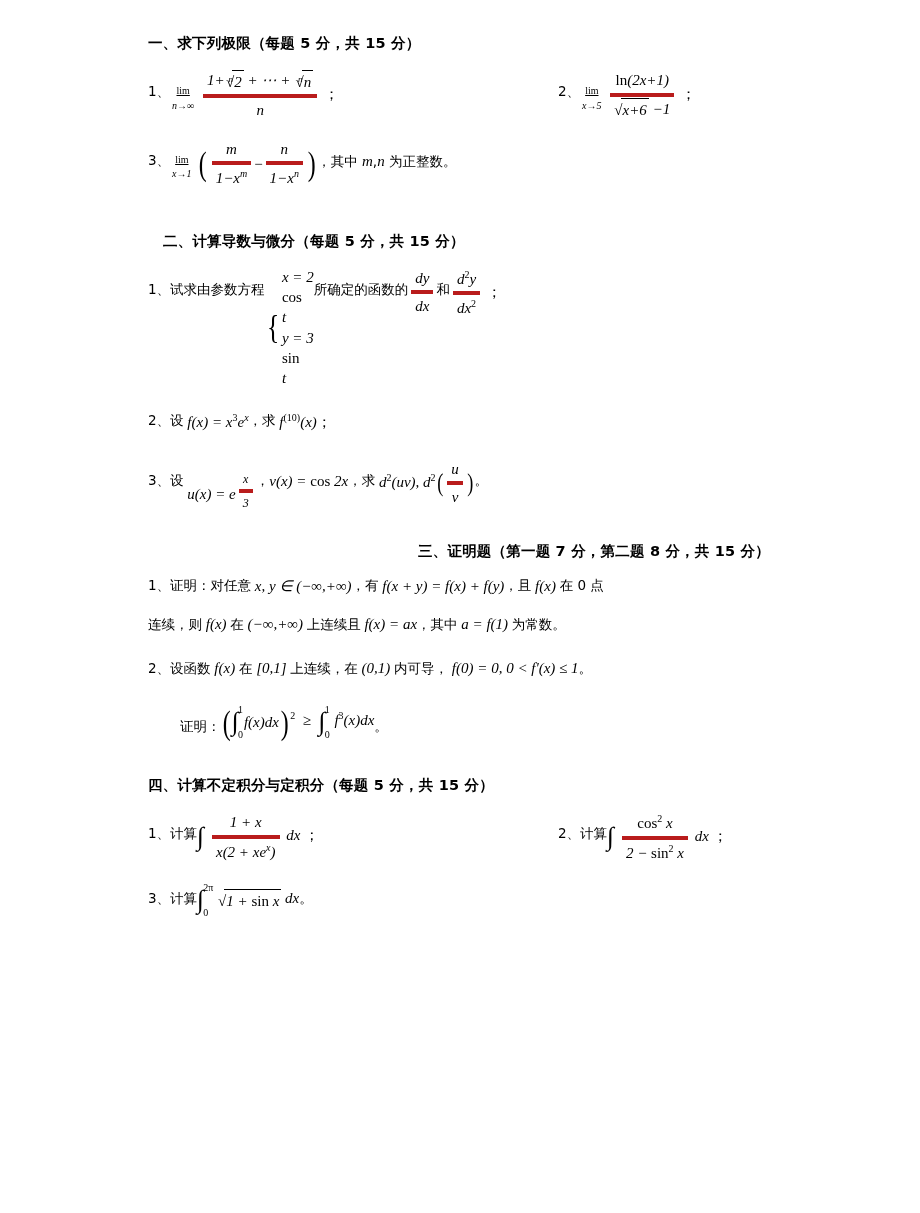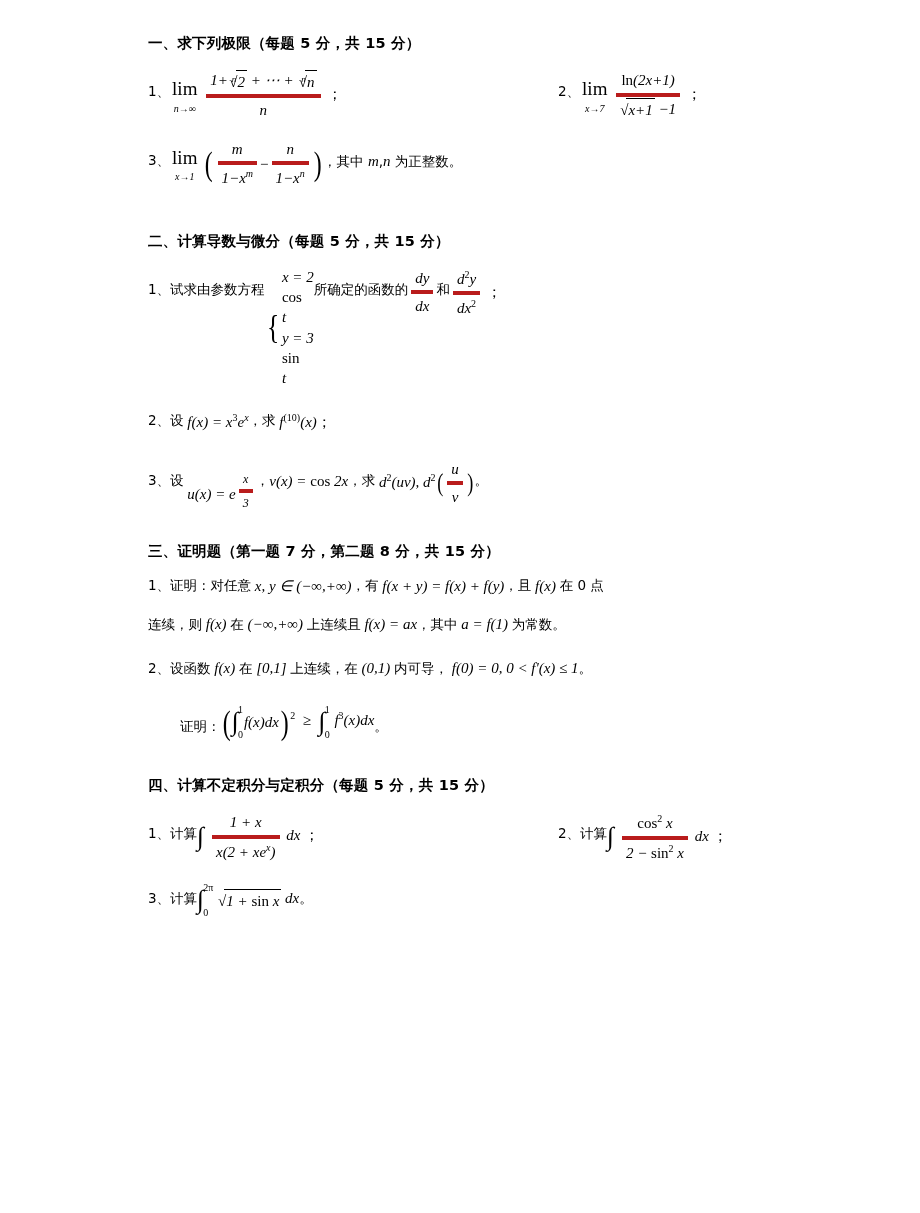--- a/index.html
+++ b/index.html
@@ -68,21 +68,21 @@
   }
   .mathup { font-style: normal; }
   
   .lim {
     display: inline-block;
     text-align: center;
     vertical-align: middle;
     font-style: normal;
     margin: 0 2px;
   }
-  .lim .op { font-size: 19px; font-style: normal; font-family: "Liberation Serif", serif;}
+  .lim .op { font-size: 10px; font-style: normal; font-family: "Liberation Serif", serif; text-decoration: underline;}
   .lim .sub { font-size: 10px; font-style: italic; display:block; margin-top:-3px; }
   
   .frac {
     display: inline-block;
     vertical-align: middle;
     text-align: center;
     margin: 0 3px;
     font-size: 15px;
   }
   .frac .num {
@@ -197,24 +197,24 @@
             <span class="frac">
               <span class="num">1+<span class="rad"><span class="nroot">n</span><span class="sign">√</span><span class="body">2</span></span> + ⋯ + <span class="rad"><span class="nroot">n</span><span class="sign">√</span><span class="body">n</span></span></span>
               <span class="den">n</span>
             </span>
             <span class="mathup">；</span>
           </span>
         </div>
         <div class="prob-col">
           <span class="cn lead">2、</span>
           <span class="math">
-            <span class="lim"><span class="op">lim</span><span class="sub">x→7</span></span>
+            <span class="lim"><span class="op">lim</span><span class="sub">x→5</span></span>
             <span class="frac">
               <span class="num"><span class="mathup">ln</span>(2x+1)</span>
-              <span class="den"><span class="rad"><span class="sign">√</span><span class="body">x+1</span></span> −1</span>
+              <span class="den"><span class="rad"><span class="sign">√</span><span class="body">x+6</span></span> −1</span>
             </span>
             <span class="mathup">；</span>
           </span>
         </div>
       </div>
     </div>
 
     <div class="prob">
       <div class="prob-row">
         <span class="cn lead">3、</span>
@@ -231,21 +231,21 @@
                 <span class="num">n</span>
                 <span class="den">1−x<sup class="e">n</sup></span>
               </span>
             <span class="pr">)</span>
           </span>
         </span>
         <span class="cn" style="padding-top:12px;">，其中 <i class="math">m</i>,<i class="math">n</i> 为正整数。</span>
       </div>
     </div>
 
-    <div class="section-head" style="margin-top:42px;">二、计算导数与微分（每题 5 分，共 15 分）</div>
+    <div class="section-head" style="margin-top:42px;margin-left:15px;">二、计算导数与微分（每题 5 分，共 15 分）</div>
 
     <div class="prob">
       <div class="prob-row">
         <span class="cn lead">1、</span>
         <span class="cn lead">试求由参数方程</span>
         <span class="math">
           <span class="cases">
             <span class="brace">{</span>
             <span class="rows">
               <span>x = 2<span class="mathup">cos</span> t</span>
@@ -301,21 +301,21 @@
                 <span class="num">u</span>
                 <span class="den">v</span>
               </span>
             <span class="pr">)</span>
           </span>
         </span>
         <span class="cn lead">。</span>
       </div>
     </div>
 
-    <div class="section-head" style="margin-top:30px;">三、证明题（第一题 7 分，第二题 8 分，共 15 分）</div>
+    <div class="section-head" style="margin-top:30px;text-align:right;">三、证明题（第一题 7 分，第二题 8 分，共 15 分）</div>
 
     <div class="prob" style="margin-top:14px;">
       <div class="prob-row">
         <span class="cn lead-flat">1、</span>
         <span class="cn lead-flat">证明：对任意</span>
         <span class="math lead-flat">&nbsp;x, y ∈ (−∞,+∞)</span>
         <span class="cn lead-flat">，有</span>
         <span class="math lead-flat">&nbsp;f(x + y) = f(x) + f(y)</span>
         <span class="cn lead-flat">，且</span>
         <span class="math lead-flat">&nbsp;f(x)&nbsp;</span>

